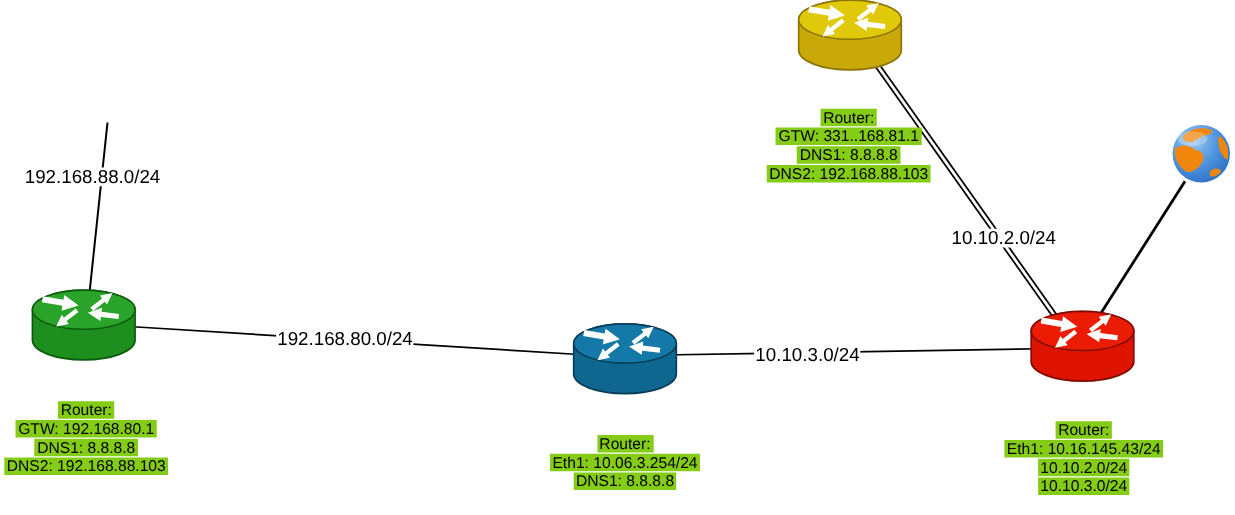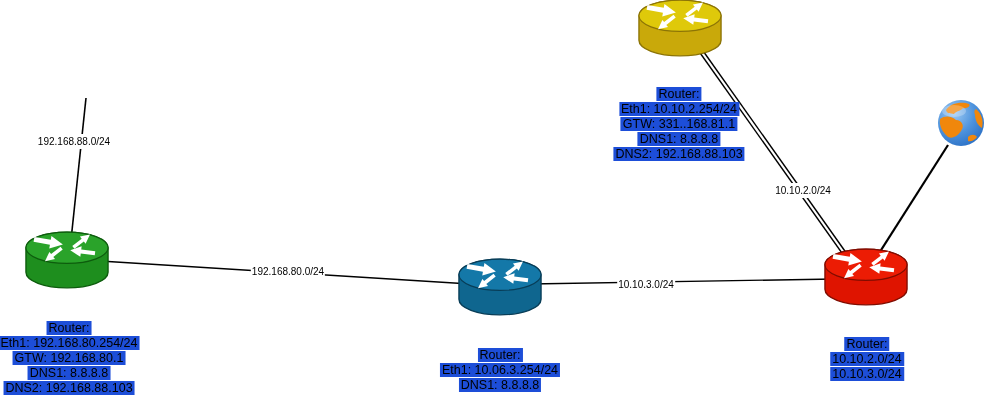--- a/index.html
+++ b/index.html
@@ -3,29 +3,29 @@
 <meta charset="utf-8">
 <style>
   html,body { margin:0; padding:0; background:#fff; }
   .canvas {
     position:relative; width:988px; height:412px; background:#ffffff;
     font-family:"Liberation Sans", sans-serif; overflow:hidden; color:#000;
   }
   .lines { position:absolute; left:0; top:0; width:988px; height:412px; z-index:1; }
   .net-label {
     position:absolute; transform:translateX(-50%);
-    font-size:10px; line-height:15px; white-space:nowrap;
+    font-size:15px; line-height:15px; white-space:nowrap;
     background:#fff; padding:0 1px; z-index:2;
   }
   .info {
     position:absolute; transform:translateX(-50%); text-align:center;
     font-size:12.5px; line-height:15px; white-space:nowrap; z-index:2;
   }
   .info div { height:15px; }
-  .info span { background:#1d4ed8; padding:0 2px; }
+  .info span { background:#84cc16; padding:0 2px; }
   .device { position:absolute; z-index:3; }
   .device svg { display:block; }
   .r-green  { --body:#1E8E1E; --top:#2AA32A; --stroke:#0D5C0D; }
   .r-blue   { --body:#0F668F; --top:#1478A8; --stroke:#083D57; }
   .r-red    { --body:#DF1400; --top:#EC1C04; --stroke:#800C00; }
   .r-yellow { --body:#C9A90A; --top:#DfC90A; --stroke:#8C7406; }
   .rb { fill:var(--body); stroke:var(--stroke); stroke-width:1.4; }
   .rt { fill:var(--top);  stroke:var(--stroke); stroke-width:1.2; }
   .ra { fill:#ffffff; }
   .lk { stroke:#000; fill:none; }
@@ -108,45 +108,44 @@
       <circle cx="24" cy="24" r="23" fill="url(#gglobe)"></circle>
       <path fill="#F0870C" d="M9 11 C13 4 25 2 32 5 C34 7 30 10 26 9 C24 12 19 12 17 15 C13 14 10 15 9 11 Z"></path>
       <path fill="#F0870C" d="M39 10 C44 14 47 21 45 29 C41 27 38 21 38 16 C37 13 37 11 39 10 Z"></path>
       <path fill="#F0870C" d="M3 20 C8 16 15 17 19 21 C25 21 28 27 24 32 C21 37 14 41 10 37 C6 33 2 28 3 20 Z"></path>
       <path fill="#F0870C" d="M31 38 C34 35 38 35 40 38 C38 41 34 43 31 42 Z"></path>
       <ellipse cx="17" cy="12" rx="12" ry="6" fill="#ffffff" opacity="0.25"></ellipse>
     </svg>
   </div>
 
   <div class="net-label" style="left:74px; top:134px;">192.168.88.0/24</div>
-  <div class="net-label" style="left:288px; top:264px;">192.168.80.0/24</div>
+  <div class="net-label" style="left:276px; top:264px;">192.168.80.0/24</div>
   <div class="net-label" style="left:646px; top:277px;">10.10.3.0/24</div>
   <div class="net-label" style="left:803px; top:183px;">10.10.2.0/24</div>
 
   <div class="info" style="left:69px; top:321px;">
     <div><span>Router:</span></div>
-    <div><span>Eth1: 192.168.80.254/24</span></div>
     <div><span>GTW: 192.168.80.1</span></div>
     <div><span>DNS1: 8.8.8.8</span></div>
     <div><span>DNS2: 192.168.88.103</span></div>
   </div>
 
   <div class="info" style="left:500px; top:348px;">
     <div><span>Router:</span></div>
     <div><span>Eth1: 10.06.3.254/24</span></div>
     <div><span>DNS1: 8.8.8.8</span></div>
   </div>
 
   <div class="info" style="left:867px; top:337px;">
     <div><span>Router:</span></div>
+    <div><span>Eth1: 10.16.145.43/24</span></div>
     <div><span>10.10.2.0/24</span></div>
     <div><span>10.10.3.0/24</span></div>
   </div>
 
   <div class="info" style="left:679px; top:87px;">
     <div><span>Router:</span></div>
-    <div><span>Eth1: 10.10.2.254/24</span></div>
     <div><span>GTW: 331..168.81.1</span></div>
     <div><span>DNS1: 8.8.8.8</span></div>
     <div><span>DNS2: 192.168.88.103</span></div>
   </div>
 
 </div>
 
 </body></html>

